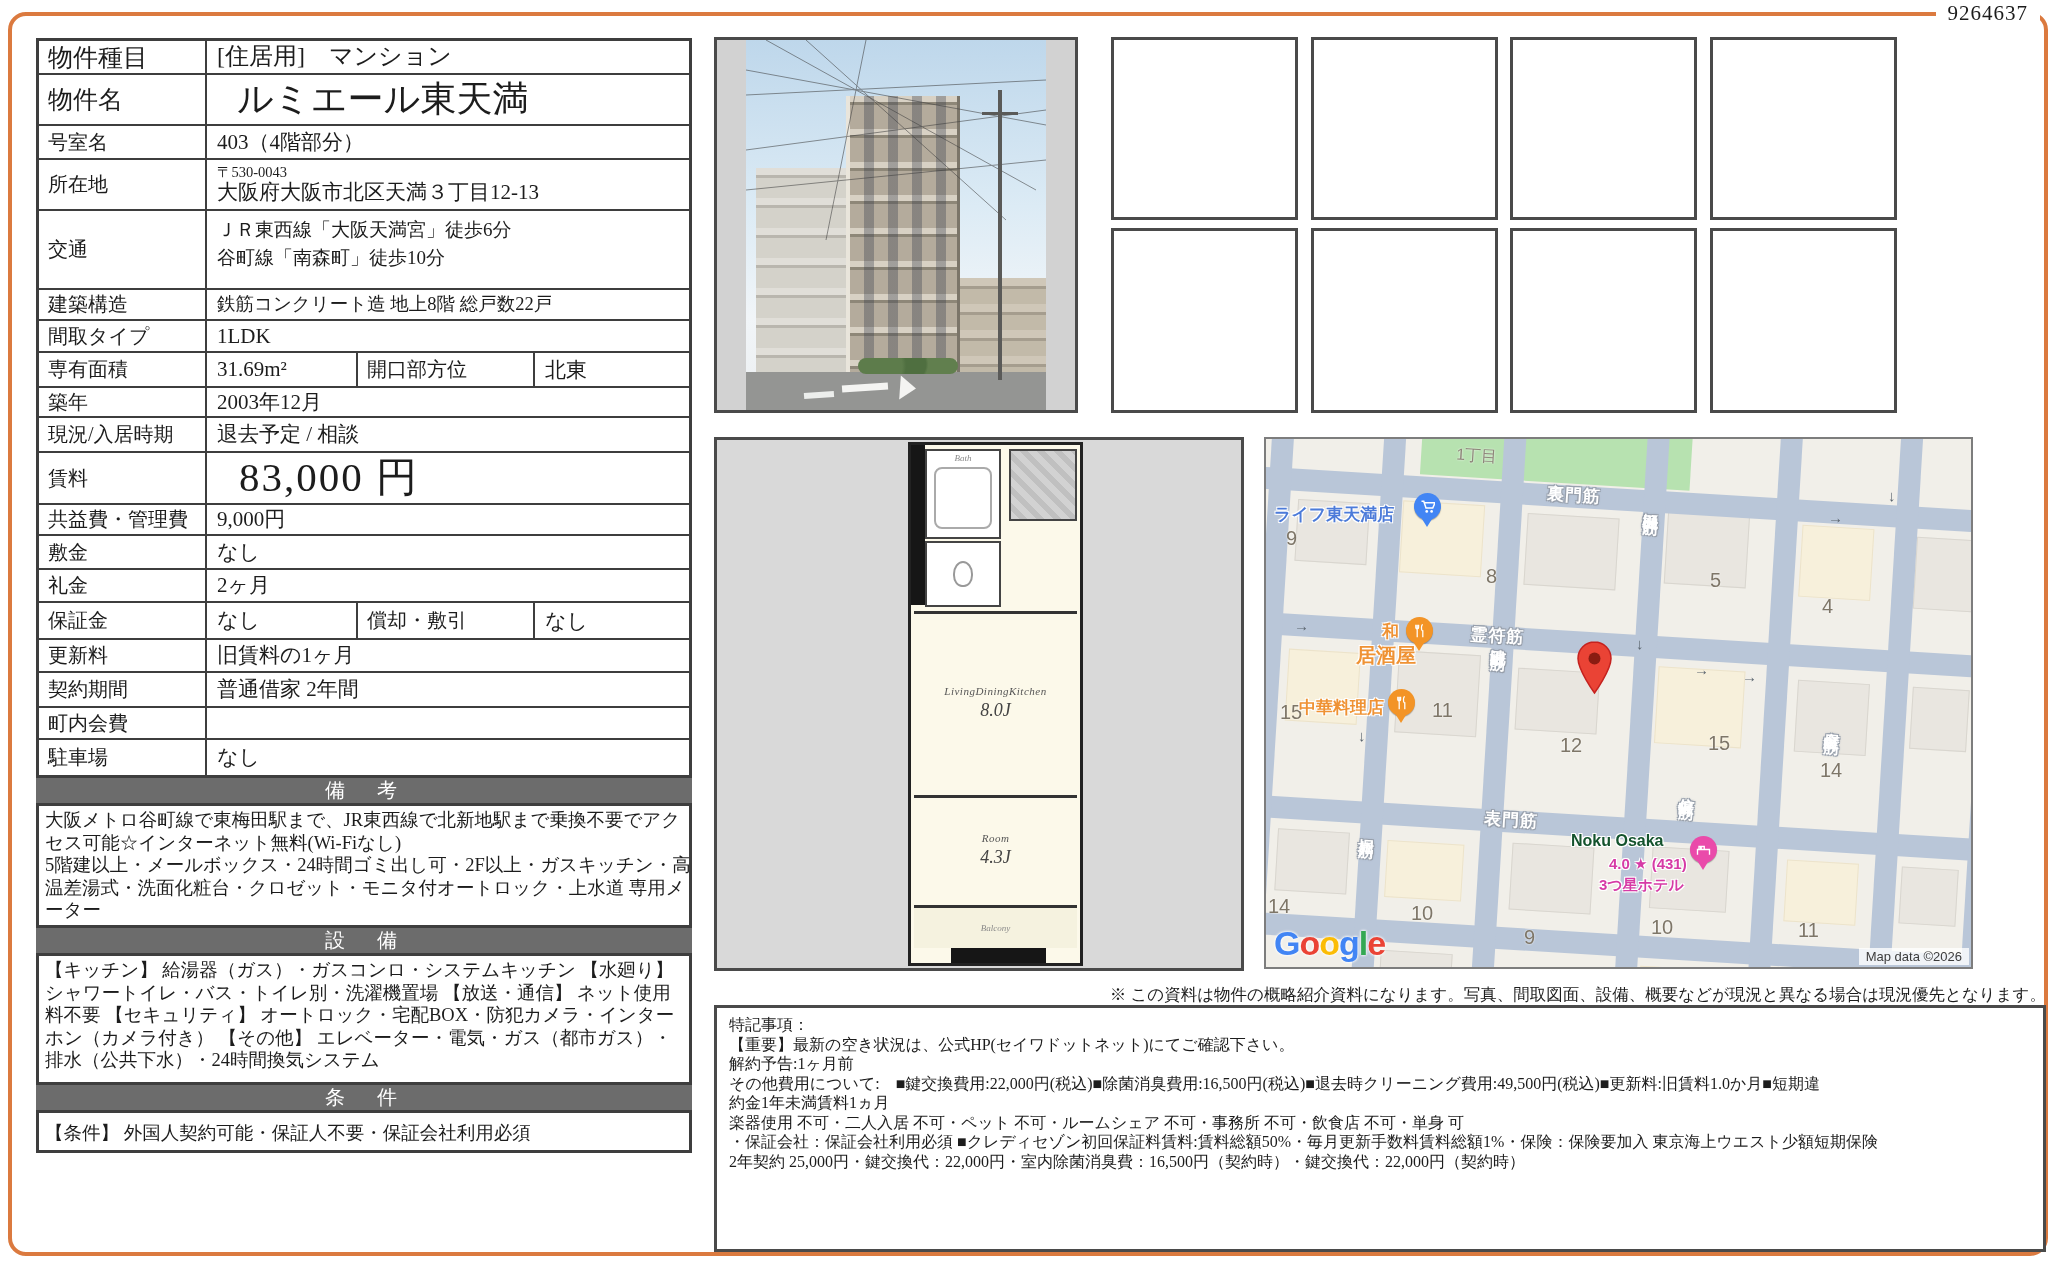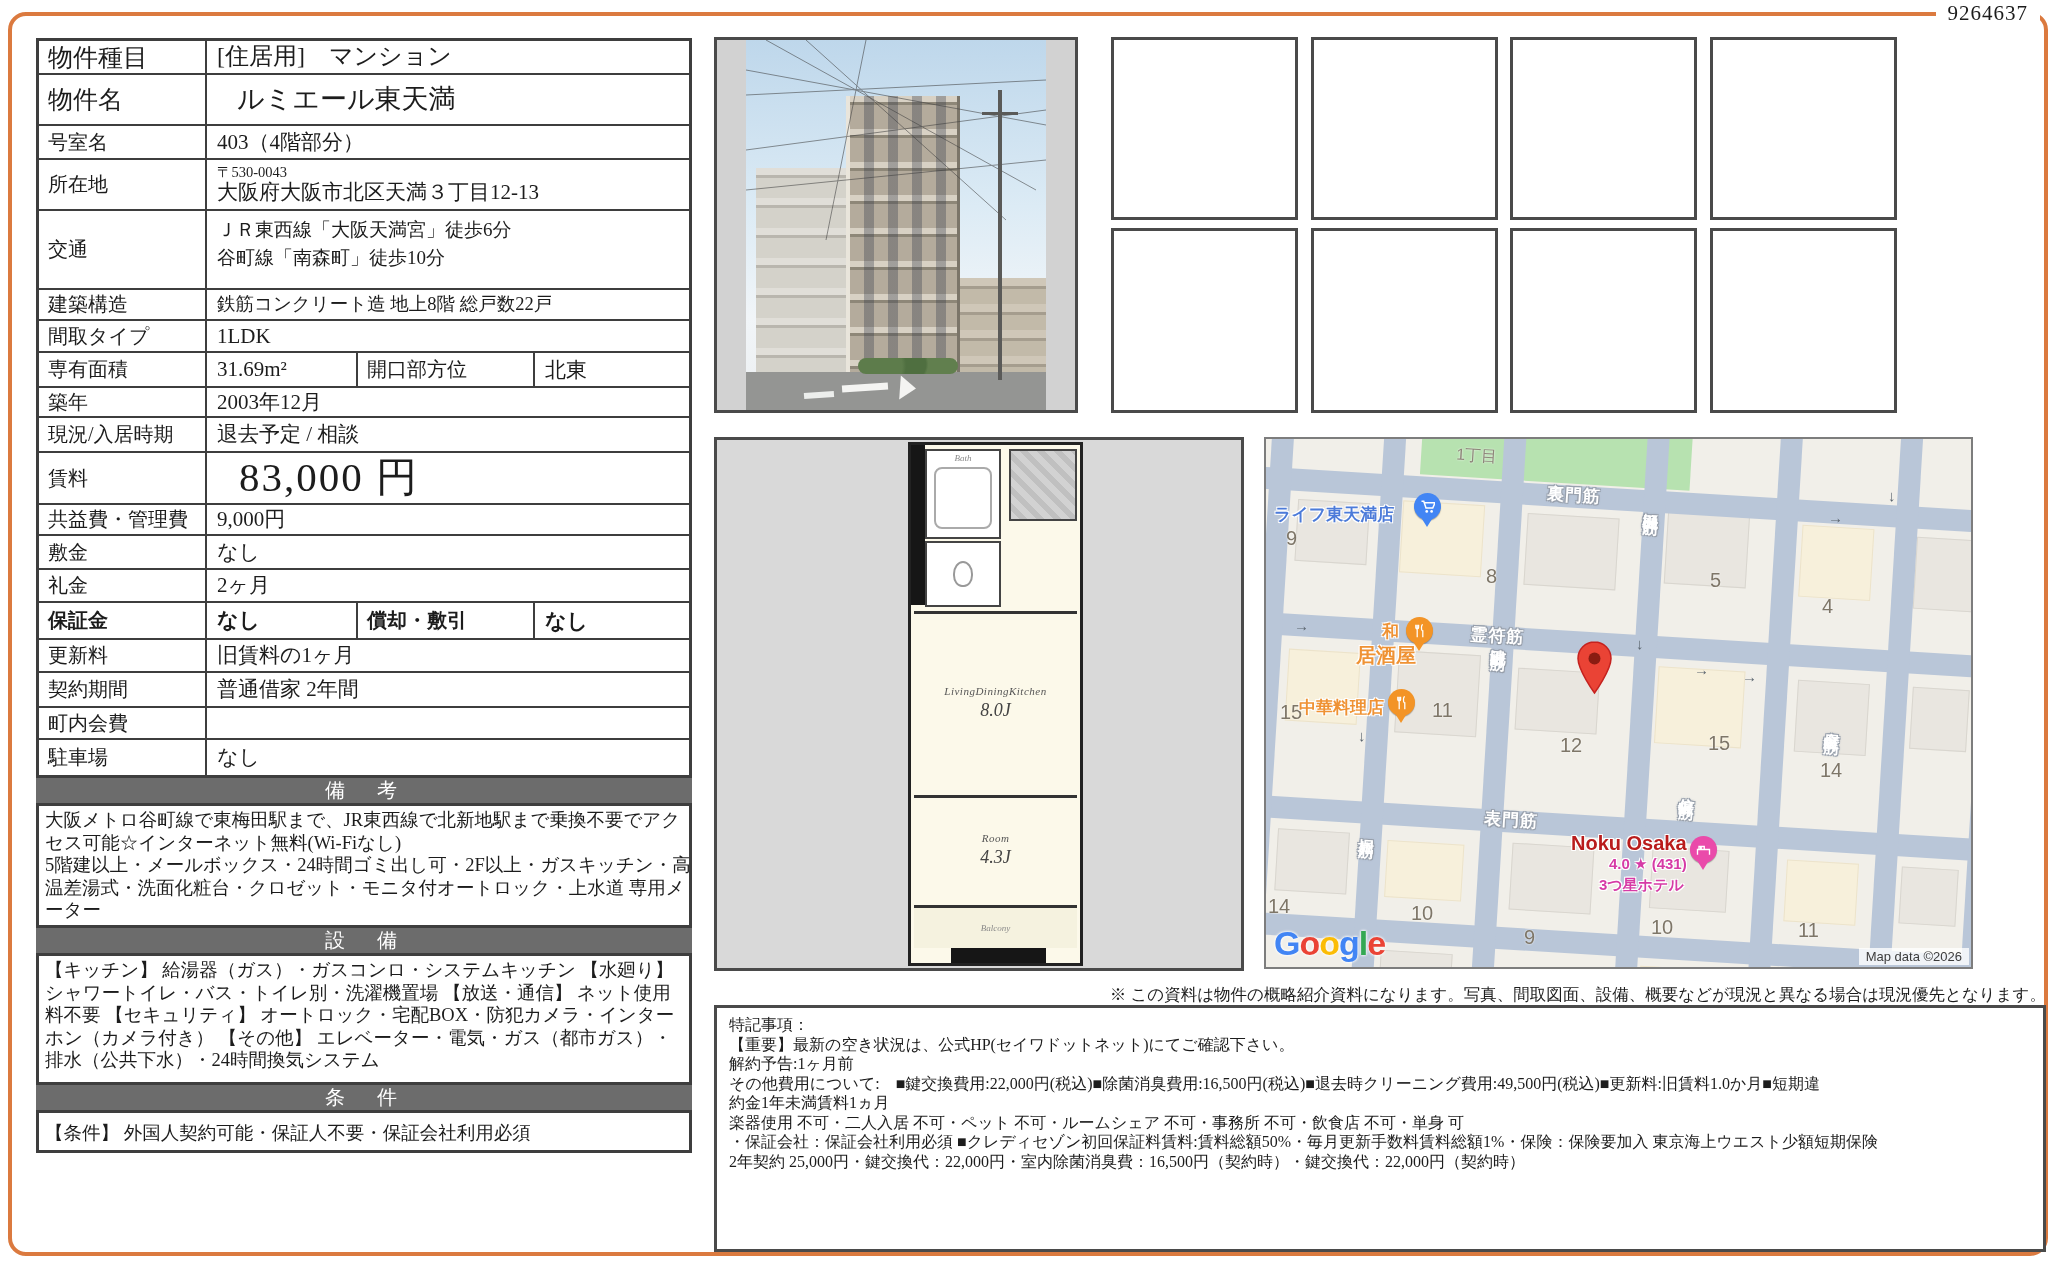--- a/index.html
+++ b/index.html
@@ -26,21 +26,21 @@
   .pcell{border-right:2px solid #3e3e3e;box-sizing:border-box;display:flex;
          flex-direction:column;justify-content:center;overflow:hidden;}
   .pcell:last-child{border-right:none;}
   .plabel{flex:0 0 168px;padding-left:9px;font-size:20px;}
   .pvalue{flex:1;padding-left:10px;font-size:21px;}
   .pvalue4{flex:0 0 151px;padding-left:10px;font-size:21px;}
   .plabel2{flex:0 0 177px;padding-left:9px;font-size:20px;}
   .pvalue2{flex:1;padding-left:10px;font-size:21px;}
   .lg .plabel,.xl .plabel{font-size:25px;}
   .lg .pvalue{font-size:24px;}
-  .xl .pvalue{font-size:27px;}
+  .xl .pvalue{font-size:36px;}
   .sm .pvalue{font-size:18.5px;}
   .rent .pvalue{font-size:41px;letter-spacing:2px;padding-left:32px;}
   .ppre{font-size:14.5px;line-height:1.05;}
   .pmain{line-height:1.15;}
   .plines{justify-content:flex-start;padding-top:5px;}
   .plines div{font-size:19px;line-height:1.45;white-space:nowrap;}
   .sec-bar{height:25px;background:#6c6c6c;color:#fff;display:flex;
            align-items:center;justify-content:center;font-size:20px;
            letter-spacing:6px;}
   .sec-box{border:3px solid #3e3e3e;box-sizing:border-box;background:#fff;
@@ -232,21 +232,21 @@
         <div class="pcell pvalue">
           <div class="pmain">なし</div>
         </div>
       </div>
       <div class="prow" style="height: 33px;">
         <div class="pcell plabel">礼金</div>
         <div class="pcell pvalue">
           <div class="pmain">2ヶ月</div>
         </div>
       </div>
-      <div class="prow" style="height: 37px; font-weight: bold;">
+      <div class="prow" style="height: 37px;">
         <div class="pcell plabel">保証金</div>
         <div class="pcell pvalue4">
           <div class="pmain">なし</div>
         </div>
         <div class="pcell plabel2">償却・敷引</div>
         <div class="pcell pvalue2">なし</div>
       </div>
       <div class="prow" style="height: 33px;">
         <div class="pcell plabel">更新料</div>
         <div class="pcell pvalue">
@@ -443,21 +443,21 @@
       </div>
       <div class="poi-tip" style="left: 148px; top: 204px; border-top-color: rgb(243, 148, 38);"></div>
       <div class="poi-text" style="left: 33px; top: 257px; color: rgb(239, 146, 52); font-size: 17px;">中華料理店</div>
       <div class="poi-icon" style="left: 122px; top: 250px; background: rgb(243, 148, 38);">
         <svg width="14" height="14" viewBox="0 0 20 20">
           <path d="M6 1v7M4 1v4c0 1.2 1 2 2 2s2-.8 2-2V1M6 8v11" stroke="#fff" stroke-width="1.8" fill="none"></path>
           <path d="M14 1c-2.5 0-2.5 9 0 9v9" stroke="#fff" stroke-width="1.8" fill="none"></path>
         </svg>
       </div>
       <div class="poi-tip" style="left: 130px; top: 276px; border-top-color: rgb(243, 148, 38);"></div>
-      <div class="poi-text" style="left: 305px; top: 393px; color: #b91c1c; font-size: 20px;">Noku Osaka</div>
+      <div class="poi-text" style="left: 305px; top: 393px; color: #14532d; font-size: 16px;">Noku Osaka</div>
       <div class="poi-text" style="left: 343px; top: 416px; color: rgb(214, 59, 166); font-size: 15px;">4.0 ★ (431)</div>
       <div class="poi-text" style="left: 333px; top: 437px; color: rgb(214, 59, 166); font-size: 15px;">3つ星ホテル</div>
       <div class="poi-icon" style="left: 424px; top: 397px; background: rgb(234, 74, 170);">
         <svg width="15" height="15" viewBox="0 0 20 20">
           <path d="M2 15v-5h16v5M2 15v2M18 15v2M4 10V6h7v4" stroke="#fff" stroke-width="1.8" fill="none"></path>
           <circle cx="6.5" cy="8" r="1.6" fill="#fff"></circle>
         </svg>
       </div>
       <div class="poi-tip" style="left: 432px; top: 423px; border-top-color: rgb(234, 74, 170);"></div>
       <div class="map-pin" style="left: 310px; top: 202px;"><svg width="37" height="54" viewBox="0 0 37 54">

